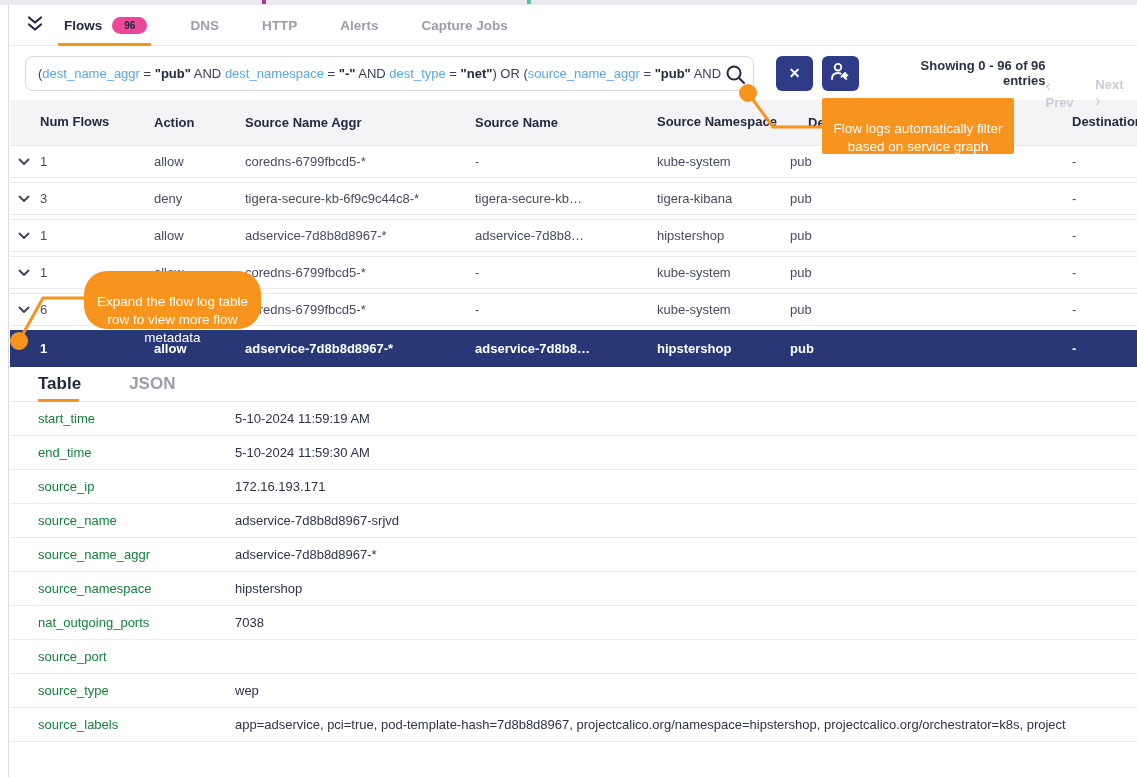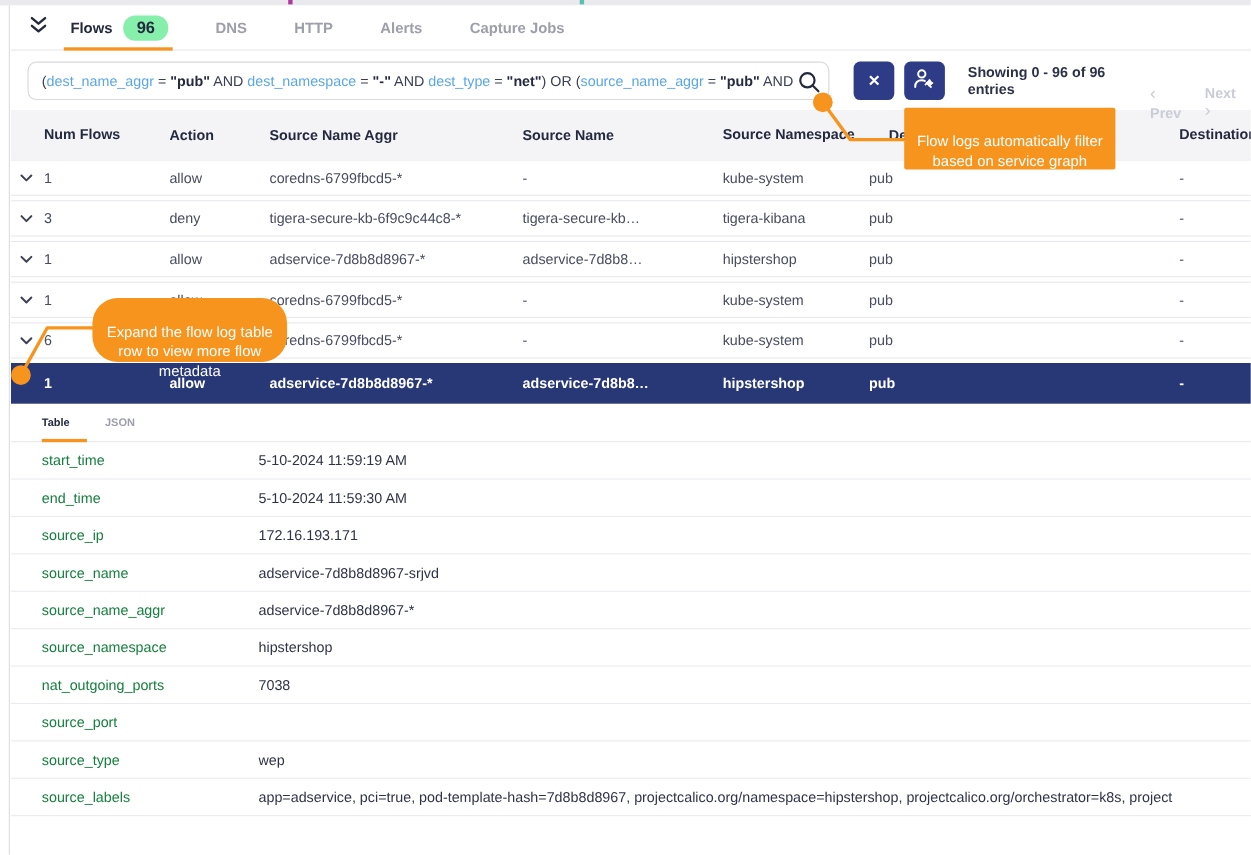--- a/index.html
+++ b/index.html
@@ -14,59 +14,59 @@
   .panel { position:absolute; left:10px; top:5px; width:1127px; height:772px; background:#fff; }
 
   
   .tabbar { position:relative; height:41px; border-bottom:1px solid #e8e8ec;
     display:flex; align-items:center; padding-left:8px; }
   .tab-expand { width:34px; display:flex; align-items:center; justify-content:center; cursor:pointer; }
   .tab { display:flex; align-items:center; gap:10px; margin-left:43px; font-size:13.5px;
     font-weight:700; color:#9d9eaa; cursor:pointer; height:41px; position:relative; }
   .tab.first { margin-left:12px; }
   .tab.active { color:#23293f; }
-  .tab .badge { background:#86efac; color:#23293f; border-radius:11px; padding:3px 12px;
-    font-size:15px; font-weight:600; }
+  .tab .badge { background:#ec4899; color:#23293f; border-radius:11px; padding:3px 12px;
+    font-size:10px; font-weight:600; }
   .tab.active .underline { position:absolute; left:-6px; right:-4px; bottom:0; height:3px; background:#f7941e; }
 
   
   .filterbar { position:relative; height:54px; display:flex; align-items:center; padding-left:15px; }
   .query-box { position:relative; width:752px; height:35px; border:1px solid #d8d8de; border-radius:8px;
     background:#fff; display:flex; align-items:center; padding:0 34px 0 12px; overflow:hidden;
     white-space:nowrap; font-size:13px; }
   .q-op { color:#3a4057; }
   .q-field { color:#5ba7e6; }
   .q-value { color:#23293f; font-weight:700; }
   .search-icon { position:absolute; right:6px; top:6px; }
   .btn { width:38px; height:35px; background:#2e3c87; border:none; border-radius:6px; color:#fff;
     display:flex; align-items:center; justify-content:center; cursor:pointer; }
   .btn-clear { margin-left:22px; font-size:14px; font-weight:700; }
   .btn-user { margin-left:9px; }
-  .showing { margin-left:21px; font-size:13px; font-weight:600; color:#2b3147; }
+  .showing { margin-left:21px; font-size:13px; font-weight:600; color:#2b3147;text-align:right; }
   .pager { margin-left:auto; margin-right:6px; font-size:13px; font-weight:700; color:#caccd6;
     display:flex; align-items:center; gap:14px; }
   .pager .ang { font-size:16px; font-weight:400; }
   .pager span { cursor:pointer;margin-top:40px; }
 
   
   .grid { display:grid; grid-template-columns:22px 114px 91px 230px 182px 133px 282px 1fr;
     align-items:center; padding-left:8px; }
   .thead { background:#f4f4f6; height:45px; font-size:13px; font-weight:700; color:#23293f; }
   .thead .wrap-s { display:inline-block; width:52px; line-height:1.3; }
   .thead .wrap-m { display:inline-block; width:92px; line-height:1.3; }
   .indent-hdr { padding-left:18px; }
   .frow { height:33px; border-top:1px solid #e9e9ed; border-bottom:1px solid #e9e9ed;
     margin-bottom:4px; font-size:13px; color:#474c60; cursor:pointer; background:#fff; }
   .frow .exp { display:flex; align-items:center; }
   .frow.selected { background:#283776; color:#fff; font-weight:700; height:37px; border:none; margin-bottom:0; }
   .cell { overflow:hidden; white-space:nowrap; text-overflow:ellipsis; padding-right:10px; }
 
   
   .dtabs { position:relative; height:35px; border-bottom:1px solid #e8e8ec; display:flex;
-    align-items:center; padding-left:28px; gap:32px; font-size:10px; font-weight:700; }
+    align-items:center; padding-left:28px; gap:48px; font-size:17px; font-weight:700; }
   .dtab { color:#9d9eaa; cursor:pointer; height:35px; display:flex; align-items:center; position:relative; }
   .dtab.active { color:#23293f; }
   .dtab.active .underline { position:absolute; left:0; width:41px; bottom:0; height:3px; background:#f7941e; }
   .drow { display:grid; grid-template-columns:197px 1fr; align-items:center; height:34px;
     border-bottom:1px solid #ebebef; padding-left:28px; font-size:13px; }
   .dkey { color:#15803d; }
   .dval { color:#2e3349; white-space:nowrap; overflow:hidden; }
 
   
   .overlay { position:absolute; left:0; top:0; width:1137px; height:777px; pointer-events:none; z-index:40; }

